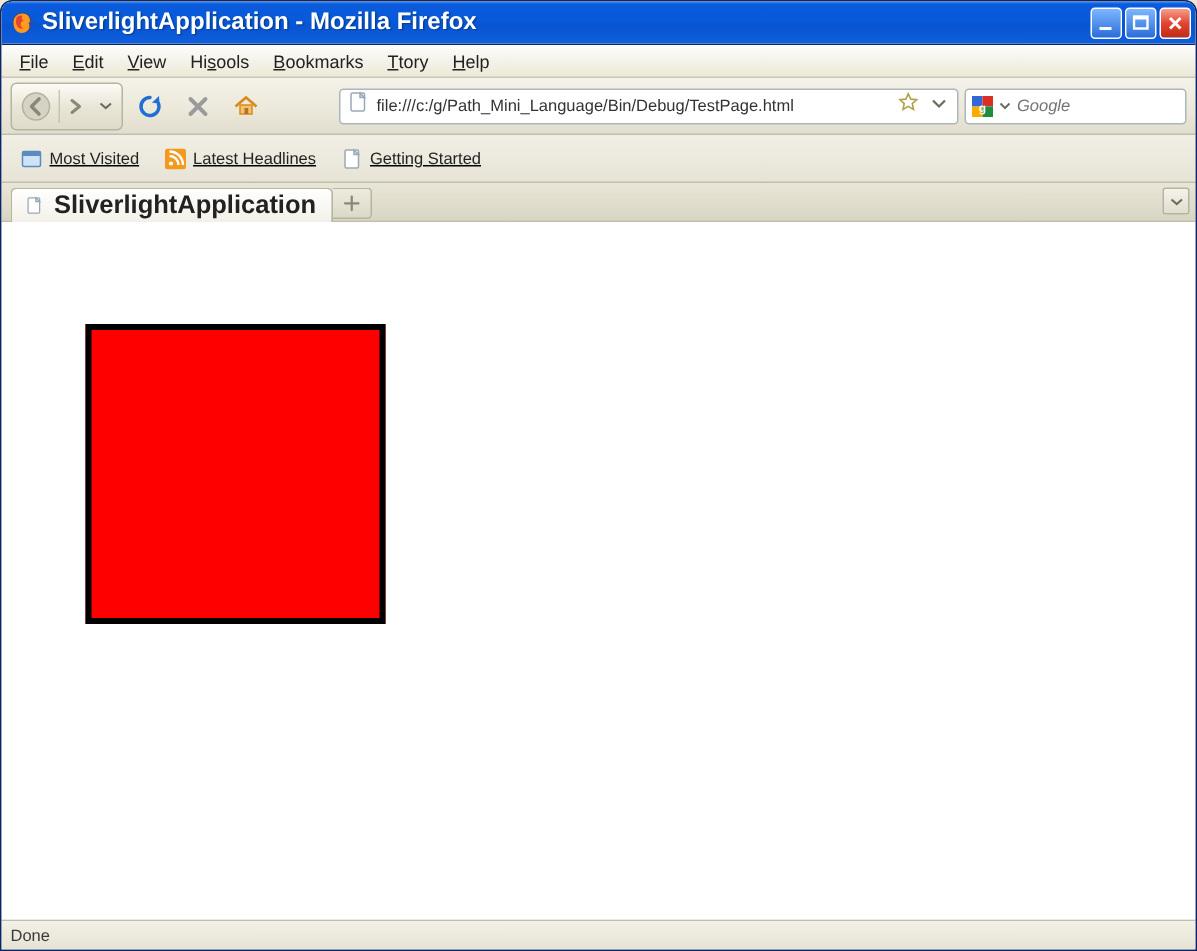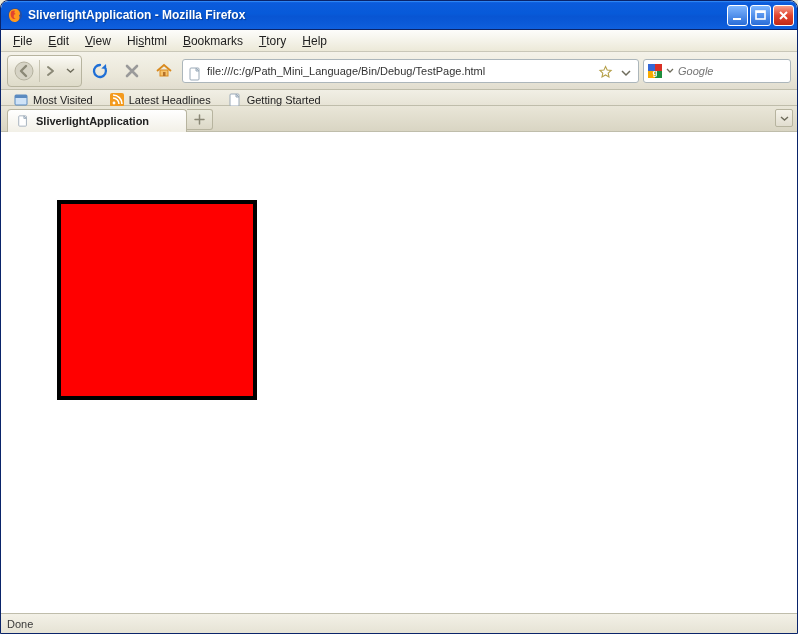--- a/index.html
+++ b/index.html
@@ -19,21 +19,21 @@
   .titlebar {
     height: 29px;
     background: linear-gradient(to bottom,#3a95ff 0%,#0b5bdc 6%,#075ad9 45%,#0855d3 55%,#0b5ad8 80%,#0f60de 100%);
     display: flex;
     align-items: center;
     padding: 0 3px 0 6px;
     border-radius: 7px 7px 0 0;
     border-bottom: 1px solid #0a246a;
   }
   .titlebar .ff-icon { width: 16px; height: 16px; margin-right: 5px; }
-  .titlebar .title-text { color: #fff; font-weight: bold; font-size: 12px; flex: 1; text-shadow: 1px 1px 1px rgba(0,0,0,0.3); }
+  .titlebar .title-text { color: #fff; font-weight: bold; font-size: 16px; flex: 1; text-shadow: 1px 1px 1px rgba(0,0,0,0.3); }
   .winbtn {
     width: 21px; height: 21px; margin-left: 2px;
     border: 1px solid #fff; border-radius: 3px;
     display: flex; align-items: center; justify-content: center;
     cursor: pointer;
   }
   .winbtn.min, .winbtn.max { background: linear-gradient(to bottom,#7eb6ff,#2a6dd8); }
   .winbtn.close { background: linear-gradient(to bottom,#f79e8a,#e2452f,#c12a16); }
   .winbtn svg { display:block; }
 
@@ -61,61 +61,62 @@
     display: flex; align-items: center;
     border: 1px solid #b7b49f; border-radius: 4px;
     background: linear-gradient(to bottom,#fcfbf6 0%,#e9e6d8 50%,#dedbc9 100%);
     padding: 1px;
   }
   .navbtn { width: 30px; height: 28px; display:flex;align-items:center;justify-content:center; cursor:pointer; }
   .navbtn.small{ width:20px; }
   .navsep { width:1px; height:22px; background:#c7c4b2; }
   .tbtn { width: 28px; height: 28px; display:flex; align-items:center; justify-content:center; cursor:pointer; border-radius:3px; }
   .urlbox {
-    flex: 1; height: 24px; display:flex; align-items:flex-end;
+    flex: 1; height: 24px; display:flex; align-items:flex-start;
     background:#fff; border:1px solid #acb6bb; border-radius:3px; padding:0 4px;
     gap:4px;
+    margin-left:44px;
   }
   .urlbox .site-icon{ width:16px;height:16px; display:flex;align-items:center;justify-content:center;}
   .urlbox .url-input{ flex:1; border:none; outline:none; font-size:11px; color:#333; background:transparent; height:100%; }
   .urlbox .star{ width:18px;height:18px; display:flex;align-items:center;justify-content:center; cursor:pointer; }
   .urlbox .dropdown{ width:16px;height:18px; display:flex;align-items:center;justify-content:center; cursor:pointer; }
   .searchbox{
     width: 148px; height: 24px; display:flex; align-items:center;
     background:#fff; border:1px solid #acb6bb; border-radius:3px; padding:0 4px; gap:4px;
   }
   .searchbox .engine-icon{width:16px;height:16px;display:flex;align-items:center;justify-content:center;}
   .searchbox input{ flex:1; border:none; outline:none; font-size:11px; color:#888; font-style:italic; background:transparent;}
   .searchbox .dropdown{ width:12px;height:16px; display:flex;align-items:center;justify-content:center; cursor:pointer; }
 
   
   .bookmarksbar{
-    height: 16px;
+    height: 32px;
     background: linear-gradient(to bottom,#f1efe5,#e7e4d6);
     border-bottom: 1px solid #bfbdab;
-    display:flex; align-items:flex-start; padding:0 6px; gap:4px;
+    display:flex; align-items:center; padding:0 6px; gap:4px;text-decoration:underline;
   }
   .bm-item{ display:flex; align-items:center; gap:4px; padding:2px 6px; cursor:pointer; color:#222; border-radius:3px;}
   .bm-icon{ width:16px;height:16px; display:flex;align-items:center;justify-content:center;}
 
   
   .tabstrip{
     height: 26px;
     background: linear-gradient(to bottom,#e9e6d8,#d9d5c3);
     border-bottom: 1px solid #bfbdab;
     display:flex; align-items:flex-end; padding: 0 6px; gap:0;
     position:relative;
   }
   .tab{
     height:23px; min-width:180px; max-width:280px;
     background: linear-gradient(to bottom,#ffffff,#f2f0e7);
     border:1px solid #b7b49f; border-bottom:none;
     border-radius: 4px 4px 0 0;
     display:flex; align-items:center; gap:6px; padding:0 10px 0 8px;
-    font-size:11px; color:#222; font-weight:bold;
+    font-size:17px; color:#222; font-weight:bold;
     margin-bottom:-1px;
     cursor:pointer;
   }
   .tab .tab-icon{width:14px;height:14px;display:flex;align-items:center;justify-content:center;}
   .newtab{
     width:26px;height:21px; margin-left:0px; margin-bottom:1px;
     background: linear-gradient(to bottom,#ececdf,#dcd8c7);
     border:1px solid #b7b49f; border-left:none; border-radius:0 3px 3px 0;
     display:flex;align-items:center;justify-content:center; cursor:pointer;
     color:#8a8876; font-size:13px;
@@ -174,21 +175,21 @@
     <svg width="11" height="11" viewBox="0 0 11 11">
         <path d="M2 2l7 7M9 2l-7 7" stroke="#fff" stroke-width="2"></path>
       </svg>
   </div>
 </div>
 
 <div class="menubar">
   <div class="menu-item"><span class="u">F</span><span>ile</span></div>
   <div class="menu-item"><span class="u">E</span><span>dit</span></div>
   <div class="menu-item"><span class="u">V</span><span>iew</span></div>
-  <div class="menu-item"><span>Hi</span><span class="u">s</span><span>html</span></div>
+  <div class="menu-item"><span>Hi</span><span class="u">s</span><span>ools</span></div>
   <div class="menu-item"><span class="u">B</span><span>ookmarks</span></div>
   <div class="menu-item"><span class="u">T</span><span>tory</span></div>
   <div class="menu-item"><span class="u">H</span><span>elp</span></div>
 </div>
 
 <div class="toolbar">
   <div class="navpair">
     <div class="navbtn">
       <svg width="20" height="20" viewBox="0 0 20 20">
           <circle cx="10" cy="10" r="9" fill="#d6d3c5" stroke="#b4b19e"></circle>

